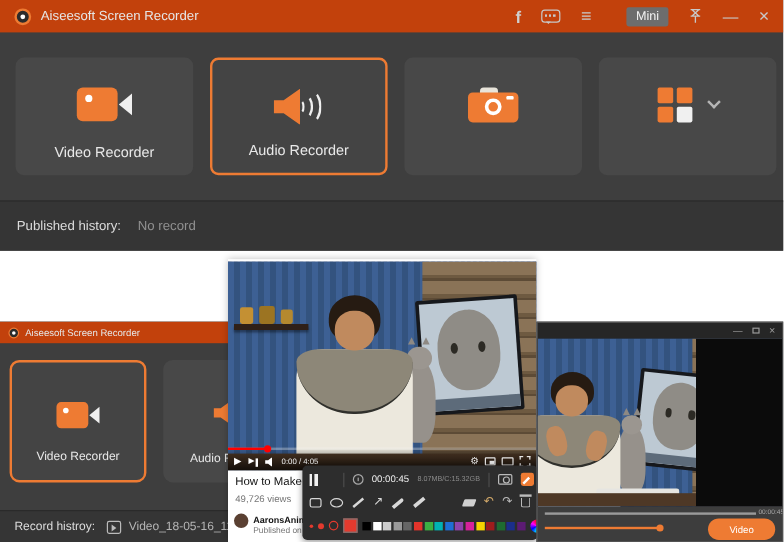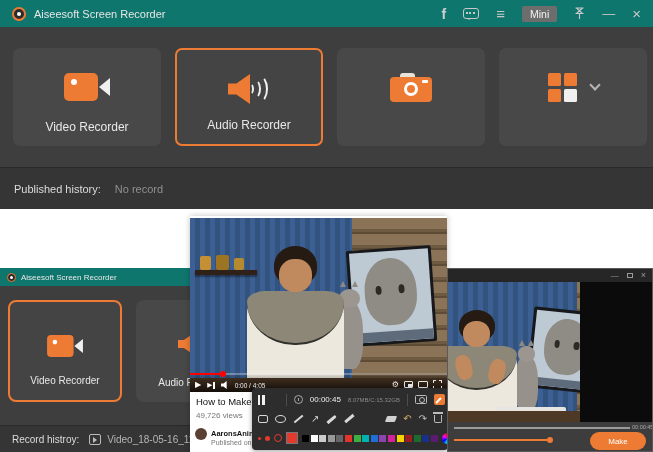--- a/index.html
+++ b/index.html
@@ -2,42 +2,42 @@
 <html><head>
 <meta charset="utf-8">
 <style>
   html,body{margin:0;padding:0;background:#fff;}
   *{box-sizing:border-box;}
   .canvas{position:relative;width:653px;height:452px;overflow:hidden;background:#fff;
     font-family:"Liberation Sans","DejaVu Sans",sans-serif;-webkit-font-smoothing:antialiased;}
 
   
   .win{position:absolute;background:#3e3e3e;overflow:hidden;}
-  .titlebar{display:flex;align-items:center;background:#0f766e;width:100%;}
+  .titlebar{display:flex;align-items:center;background:#c2410c;width:100%;}
   .tb-title{color:#e6e6e6;}
   .flexspace{flex:1;}
   .logo{position:relative;border:2px solid #ee7b33;border-radius:50%;background:#2b2b2b;}
   .logo::before{content:"";position:absolute;background:#fff;border-radius:50%;}
   .logo-lg{width:14px;height:14px;}
   .logo-lg::before{inset:3px;}
   .logo-sm{width:9px;height:9px;border-width:1.5px;}
   .logo-sm::before{inset:2px;}
 
   
   .main-window{left:0;top:0;width:653px;height:209px;}
   .main-window .titlebar{height:27px;padding:0 12px;gap:0;}
   .main-window .tb-title{font-size:11px;margin-left:8px;}
   .tb-icons{display:flex;align-items:center;gap:17px;color:#c8c8c8;}
   .tb-fb{font-size:14px;font-weight:bold;color:#cfcfcf;cursor:default;}
   .tb-bubble{width:16px;height:11px;border:1.4px solid #c8c8c8;border-radius:3px;position:relative;}
   .tb-bubble::before{content:"";position:absolute;left:2px;top:3px;width:9px;height:2px;
     background:repeating-linear-gradient(90deg,#c8c8c8 0 2px,transparent 2px 3.5px);}
   .tb-bubble::after{content:"";position:absolute;left:3px;bottom:-4px;border:2.5px solid transparent;border-top-color:#c8c8c8;}
   .tb-menu{font-size:15px;line-height:1;}
-  .tb-mini{background:#6d6d6d;color:#f2f2f2;font-size:10.5px;padding:2px 8px;border-radius:2px;}
+  .tb-mini{background:#6d6d6d;color:#f2f2f2;font-size:10.5px;padding:2px 8px;border-radius:2px;margin-left:12px;}
   .tb-min{font-size:13px;}
   .tb-close{font-size:15px;}
 
   .card{position:absolute;top:48px;width:148px;height:98px;background:#484848;border-radius:7px;}
   .card.selected{border:2px solid #ee7b33;background:#444;}
   .card-label{position:absolute;left:0;right:0;bottom:12px;text-align:center;color:#e8e8e8;font-size:12px;}
   .card-iconwrap{position:absolute;left:0;right:0;top:16px;height:46px;display:flex;align-items:center;justify-content:center;}
 
   
   .ic-cam{position:relative;width:46px;height:30px;}
@@ -485,16 +485,16 @@
         <div class="sc-hand h2"></div>
         <div class="sc-kb"></div>
         <div class="sc-desk"></div>
         <div class="sc-black"></div>
       </div>
     </div>
     <span class="pv-progress"></span>
     <span class="pv-time">00:00:45</span>
     <span class="pv-slider"></span>
     <span class="pv-knob"></span>
-    <span class="save-btn">Make</span>
+    <span class="save-btn">Video</span>
   </div>
 
 </div>
 
 </body></html>

